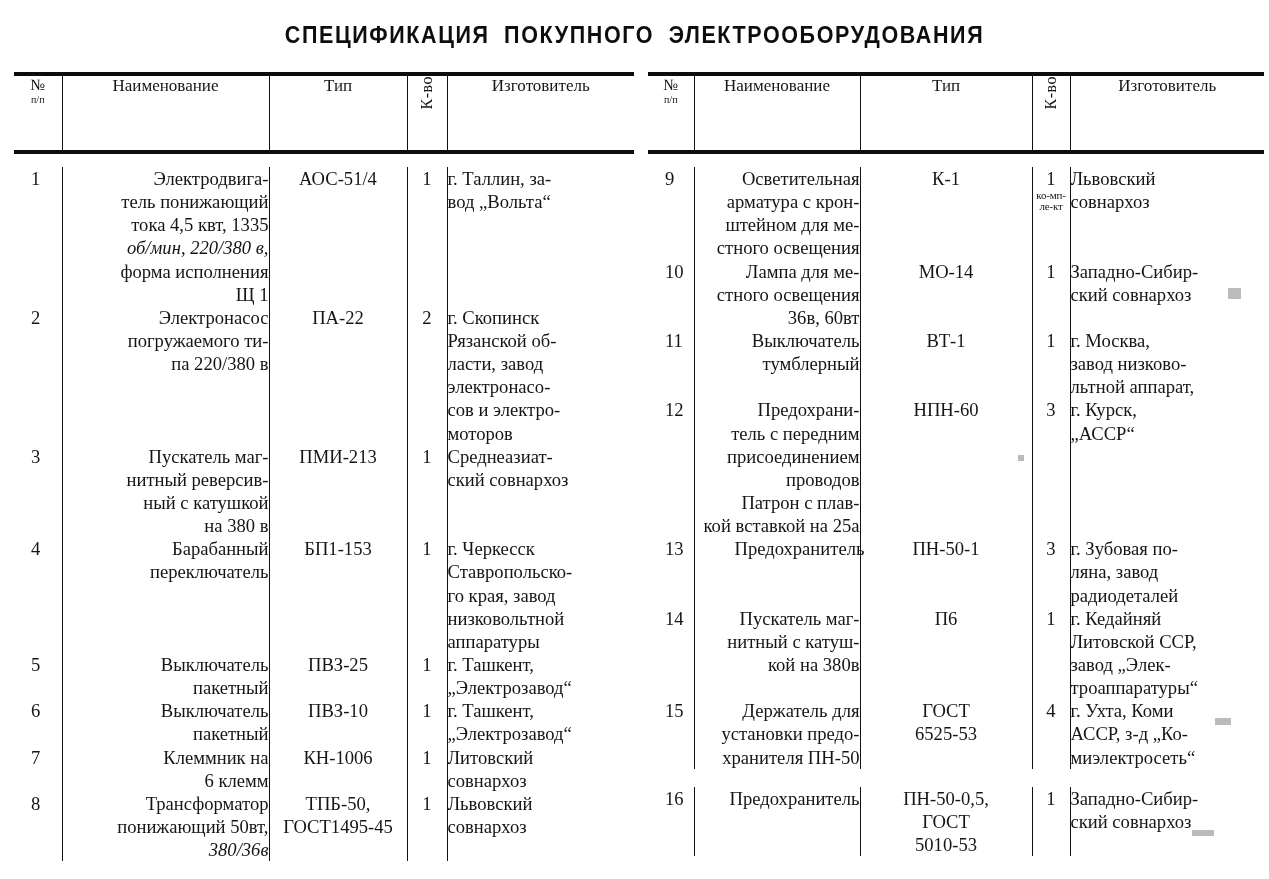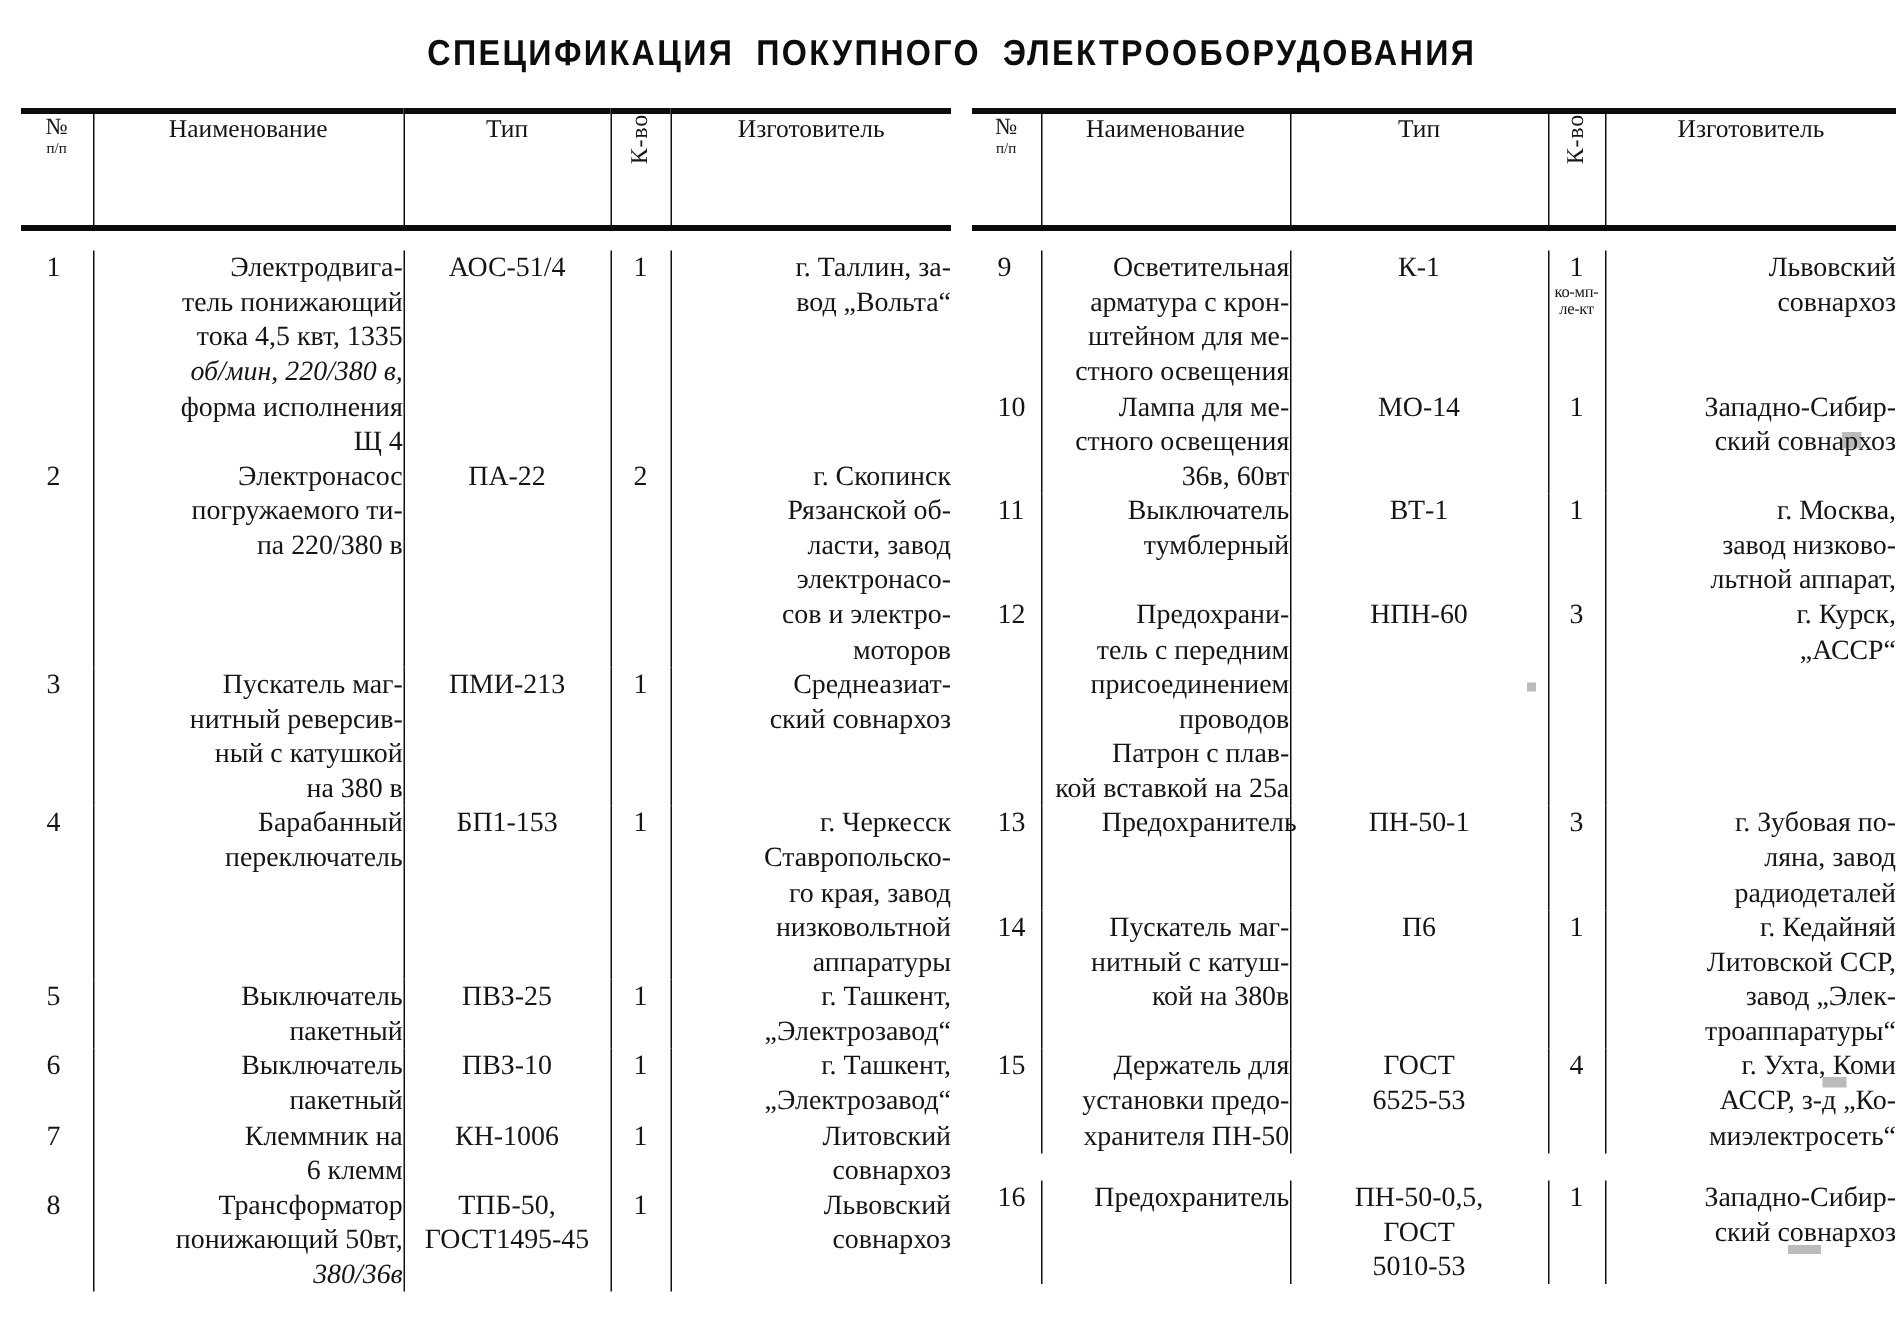--- a/index.html
+++ b/index.html
@@ -133,21 +133,21 @@
     text-align: center;
     font-size: 19px;
   }
   .c-qty .sub {
     display: block;
     font-size: 11px;
     line-height: 1.02;
     letter-spacing: -0.2px;
   }
   .c-maker {
-    text-align: right;
+    text-align: left;
     padding-left: 3px;
     padding-right: 3px;
   }
   .ital { font-style: italic; }
 
   
   .left col.w-num   { width: 48px;  }
   .left col.w-name  { width: 207px; }
   .left col.w-type  { width: 138px; }
   .left col.w-qty   { width: 40px;  }
@@ -210,21 +210,21 @@
           </tr>
 
         <tr class="body-row">
           <td class="c-num">1</td>
           <td class="c-name">
             <span class="ind">Электродвига-</span>
             <span>тель понижающий</span><br>
             <span>тока 4,5 квт, 1335</span><br>
             <span class="ital">об/мин, 220/380 в,</span><br>
             <span>форма исполнения</span><br>
-            <span>Щ  4</span>
+            <span>Щ  1</span>
           </td>
           <td class="c-type">АОС-51/4</td>
           <td class="c-qty">1</td>
           <td class="c-maker">
             <span>г. Таллин, за-</span><br>
             <span>вод „Вольта“</span>
           </td>
         </tr>
 
         <tr class="body-row">

